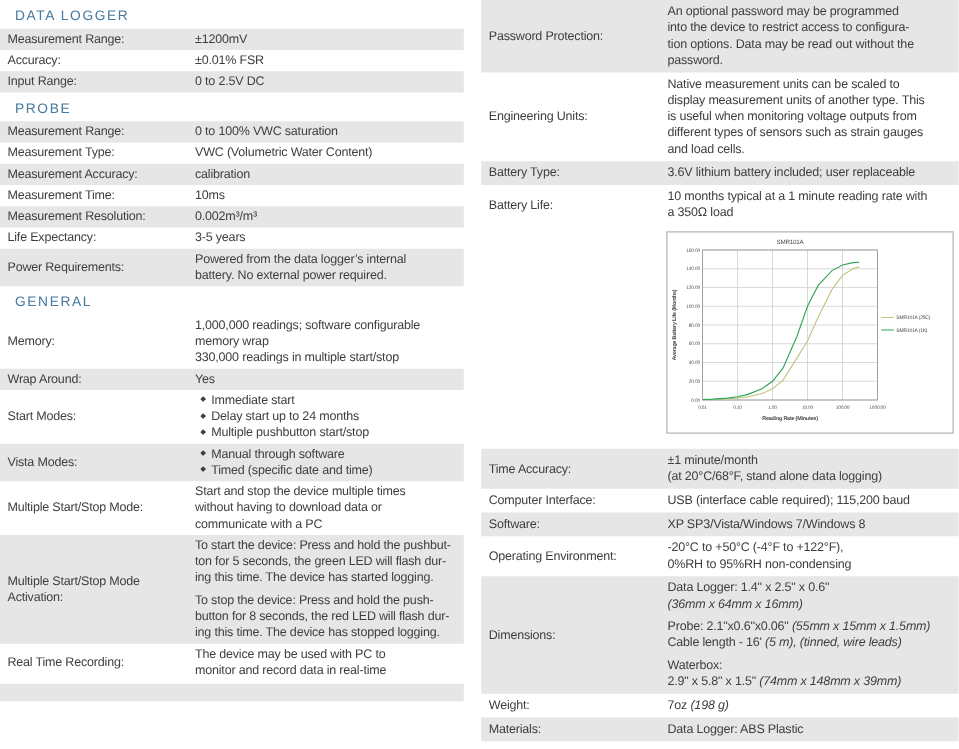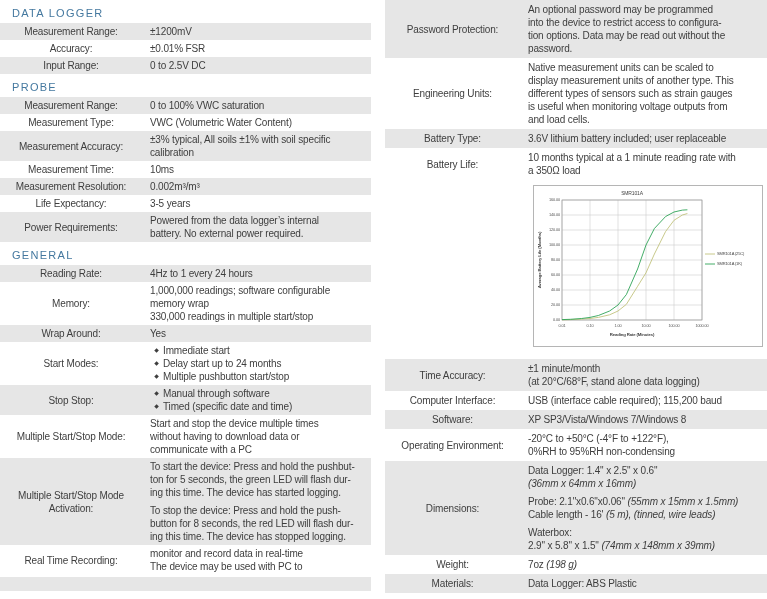--- a/index.html
+++ b/index.html
@@ -12,22 +12,23 @@
   .col-left{width:371px;flex-shrink:0;}
   .col-right{width:382px;margin-left:14px;flex-shrink:0;}
   .section-header{
     color:#44789f;font-size:11px;letter-spacing:1.3px;
     margin:7px 0 3px 12px;line-height:13px;
   }
   .row{display:flex;align-items:center;padding:2px 0;}
   .col-right .row{padding:3px 0;}
   .row.shaded{background:#e6e6e6;}
   .label{
-    width:142px;text-align:center;padding-right:8px;flex-shrink:0;
+    width:142px;text-align:left;padding-right:8px;flex-shrink:0;
     line-height:13px;
+    padding-left:6px;
   }
   .col-right .label{width:135px;}
   .value{flex:1;padding-right:14px;min-width:0;}
   .line{white-space:nowrap;line-height:13px;}
   .para + .para{margin-top:5px;}
   .it{font-style:italic;}
   .bullet-line{display:flex;}
   .bullet-marker{width:13px;text-align:center;font-size:6px;line-height:13px;flex-shrink:0;color:#3e3e3e;}
   .chart-wrap{
     margin:5px 0 12px 148px;width:228px;height:160px;
@@ -79,21 +80,20 @@
         <div class="value">
           <div class="para">
             <div class="line"><span>VWC (Volumetric Water Content)</span></div>
           </div>
         </div>
       </div>
       <div class="row shaded">
         <div class="label">Measurement Accuracy:</div>
         <div class="value">
           <div class="para">
-            <div class="line"><span>±3% typical, All soils ±1% with soil specific</span></div>
             <div class="line"><span>calibration</span></div>
           </div>
         </div>
       </div>
       <div class="row">
         <div class="label">Measurement Time:</div>
         <div class="value">
           <div class="para">
             <div class="line"><span>10ms</span></div>
           </div>
@@ -118,28 +118,20 @@
       <div class="row shaded">
         <div class="label">Power Requirements:</div>
         <div class="value">
           <div class="para">
             <div class="line"><span>Powered from the data logger’s internal</span></div>
             <div class="line"><span>battery. No external power required.</span></div>
           </div>
         </div>
       </div>
       <div class="section-header">GENERAL</div>
-      <div class="row shaded">
-        <div class="label">Reading Rate:</div>
-        <div class="value">
-          <div class="para">
-            <div class="line"><span>4Hz to 1 every 24 hours</span></div>
-          </div>
-        </div>
-      </div>
       <div class="row">
         <div class="label">Memory:</div>
         <div class="value">
           <div class="para">
             <div class="line"><span>1,000,000 readings; software configurable</span></div>
             <div class="line"><span>memory wrap</span></div>
             <div class="line"><span>330,000 readings in multiple start/stop</span></div>
           </div>
         </div>
       </div>
@@ -164,21 +156,21 @@
               <div class="line"><span>Delay start up to 24 months</span></div>
             </div>
             <div class="bullet-line">
               <span class="bullet-marker">◆</span>
               <div class="line"><span>Multiple pushbutton start/stop</span></div>
             </div>
           </div>
         </div>
       </div>
       <div class="row shaded">
-        <div class="label">Stop Stop:</div>
+        <div class="label">Vista Modes:</div>
         <div class="value">
           <div class="para">
             <div class="bullet-line">
               <span class="bullet-marker">◆</span>
               <div class="line"><span>Manual through software</span></div>
             </div>
             <div class="bullet-line">
               <span class="bullet-marker">◆</span>
               <div class="line"><span>Timed (specific date and time)</span></div>
             </div>
@@ -207,22 +199,22 @@
             <div class="line"><span>To stop the device: Press and hold the push-</span></div>
             <div class="line"><span>button for 8 seconds, the red LED will flash dur-</span></div>
             <div class="line"><span>ing this time. The device has stopped logging.</span></div>
           </div>
         </div>
       </div>
       <div class="row">
         <div class="label">Real Time Recording:</div>
         <div class="value">
           <div class="para">
+            <div class="line"><span>The device may be used with PC to</span></div>
             <div class="line"><span>monitor and record data in real-time</span></div>
-            <div class="line"><span>The device may be used with PC to</span></div>
           </div>
         </div>
       </div>
       <div class="bottom-strip"></div>
     </div>
   <div class="col-right" id="col-right">
       <div class="row shaded">
         <div class="label">Password Protection:</div>
         <div class="value">
           <div class="para">
@@ -232,22 +224,22 @@
             <div class="line"><span>password.</span></div>
           </div>
         </div>
       </div>
       <div class="row">
         <div class="label">Engineering Units:</div>
         <div class="value">
           <div class="para">
             <div class="line"><span>Native measurement units can be scaled to</span></div>
             <div class="line"><span>display measurement units of another type. This</span></div>
+            <div class="line"><span>is useful when monitoring voltage outputs from</span></div>
             <div class="line"><span>different types of sensors such as strain gauges</span></div>
-            <div class="line"><span>is useful when monitoring voltage outputs from</span></div>
             <div class="line"><span>and load cells.</span></div>
           </div>
         </div>
       </div>
       <div class="row shaded">
         <div class="label">Battery Type:</div>
         <div class="value">
           <div class="para">
             <div class="line"><span>3.6V lithium battery included; user replaceable</span></div>
           </div>

